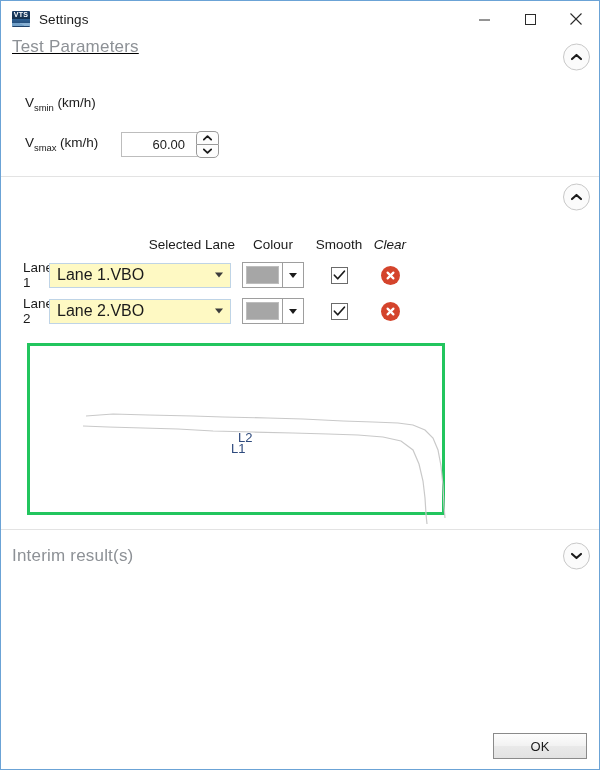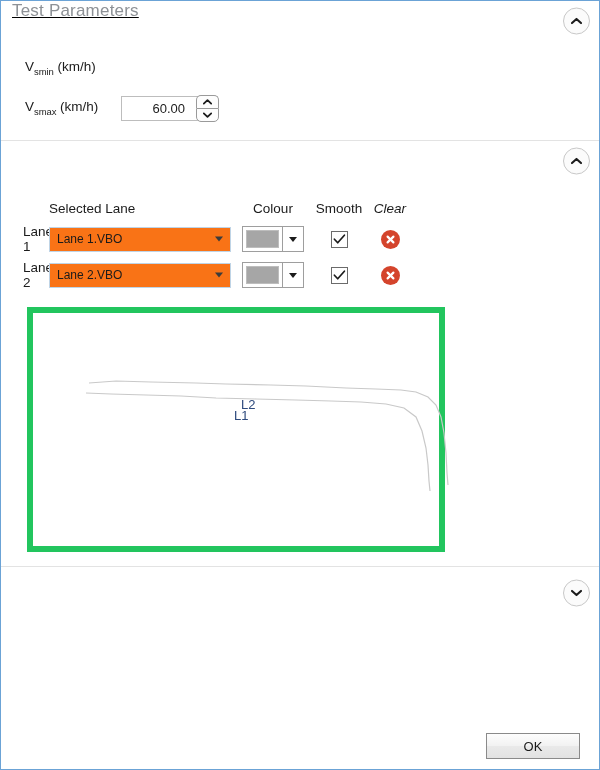--- a/index.html
+++ b/index.html
@@ -106,28 +106,28 @@
     display:flex;align-items:center;height:36px;
     font-size:13.5px;color:#1b1b1b;
   }
   .c-lanename{width:48px;text-align:left;padding-left:22px;box-sizing:border-box;}
   .c-select{width:186px;}
   .c-colour{width:76px;display:flex;justify-content:center;}
   .c-smooth{width:56px;display:flex;justify-content:center;}
   .c-clear{width:46px;display:flex;justify-content:center;font-style:italic;}
   .hd{color:#1b1b1b;text-align:right;}
   .hd.c-lanename{visibility:hidden;}
-  .hd.c-select{text-align:left;}
+  .hd.c-select{text-align:right;}
   .hd.c-colour,.hd.c-smooth,.hd.c-clear{display:flex;justify-content:center;}
 
   .combo{
     position:relative;width:182px;height:25px;box-sizing:border-box;
-    border:1px solid #bfd4e6;background:#f97316;
+    border:1px solid #bfd4e6;background:#fef9c3;
     display:flex;align-items:center;padding-left:7px;
-    font-size:12px;color:#1b1b1b;
+    font-size:16px;color:#1b1b1b;
   }
   .combo .arrow{
     position:absolute;right:7px;top:50%;transform:translateY(-50%);
     width:0;height:0;border-left:4px solid transparent;border-right:4px solid transparent;
     border-top:5px solid #3c3c3c;
   }
   .colourbox{
     width:62px;height:26px;box-sizing:border-box;display:flex;
     border:1px solid #9e9e9e;background:#ffffff;
   }
@@ -148,50 +148,75 @@
   .checkbox svg{display:block;}
   .clear-btn{
     width:19px;height:19px;border-radius:50%;background:#d4442c;
     display:flex;align-items:center;justify-content:center;
   }
   .clear-btn svg{display:block;}
 
   
   .plot-wrap{margin:14px 0 0 26px;}
   .plot{
-    width:418px;height:245px;box-sizing:border-box;
-    border:6px solid #22c55e;background:#ffffff;position:relative;padding-left:23px;
+    width:418px;height:172px;box-sizing:border-box;
+    border:3px solid #22c55e;background:#ffffff;position:relative;padding-left:23px;
   }
   .plot svg{display:block;}
   .plot-label{
     position:absolute;font-size:13px;color:#2e4a7d;
     font-family:"Liberation Sans", sans-serif;
   }
   .plot-label.l1{left:201px;top:95px;}
   .plot-label.l2{left:208px;top:84px;}
 
   
   .footer-sec{position:relative;height:52px;display:flex;align-items:center;padding-left:11px;}
   .btnbar{
     position:absolute;left:0;right:0;bottom:8px;height:28px;
-    display:flex;justify-content:flex-end;padding-right:19px;gap:12px;
+    display:flex;justify-content:flex-end;padding-right:12px;gap:12px;
   }
   .btn{
     width:94px;height:26px;box-sizing:border-box;
     border:1px solid #8a8a8a;
     background:linear-gradient(180deg,#fdfdfd 0%,#f2f2f2 48%,#e9e9e9 52%,#e2e2e2 100%);
     font-family:"Liberation Sans", sans-serif;font-size:13px;color:#1b1b1b;
     display:flex;align-items:center;justify-content:center;
   }
 </style>
 </head>
 <body>
 
 <div class="window">
 
+  <div class="titlebar">
+    <div class="app-icon">
+      <div class="vts">VTS</div>
+      <div class="wave"></div>
+    </div>
+    <div class="title-text">Settings</div>
+    <div class="winbtns">
+      <div class="winbtn">
+        <svg width="13" height="13" viewBox="0 0 13 13">
+            <line x1="1" y1="7" x2="12" y2="7" stroke="#2b2b2b" stroke-width="1"></line>
+          </svg>
+      </div>
+      <div class="winbtn">
+        <svg width="13" height="13" viewBox="0 0 13 13">
+            <rect x="1.5" y="1.5" width="10" height="10" fill="none" stroke="#2b2b2b" stroke-width="1"></rect>
+          </svg>
+      </div>
+      <div class="winbtn">
+        <svg width="14" height="14" viewBox="0 0 14 14">
+            <line x1="1.5" y1="1.5" x2="12.5" y2="12.5" stroke="#2b2b2b" stroke-width="1.1"></line>
+            <line x1="12.5" y1="1.5" x2="1.5" y2="12.5" stroke="#2b2b2b" stroke-width="1.1"></line>
+          </svg>
+      </div>
+    </div>
+  </div>
 
   <div class="section-head">
     <div class="section-title">Test Parameters</div>
     <div class="chev-btn">
       <svg width="11" height="7" viewBox="0 0 11 7">
           <path d="M1 5.6 L5.5 1.4 L10 5.6" fill="none" stroke="#1b1b1b" stroke-width="2.1" stroke-linecap="round" stroke-linejoin="round"></path>
         </svg>
     </div>
   </div>
 
@@ -325,20 +350,21 @@
         <div class="plot-label l1">L1</div>
         <div class="plot-label l2">L2</div>
       </div>
     </div>
 
   </div>
 
   <div class="divider" style="margin-top:14px;"></div>
 
   <div class="footer-sec">
+    <div class="section-title">Interim result(s)</div>
     <div class="chev-btn">
       <svg width="11" height="7" viewBox="0 0 11 7">
           <path d="M1 1.4 L5.5 5.6 L10 1.4" fill="none" stroke="#1b1b1b" stroke-width="2.1" stroke-linecap="round" stroke-linejoin="round"></path>
         </svg>
     </div>
   </div>
 
   <div class="btnbar">
     <div class="btn">OK</div>
   </div>

